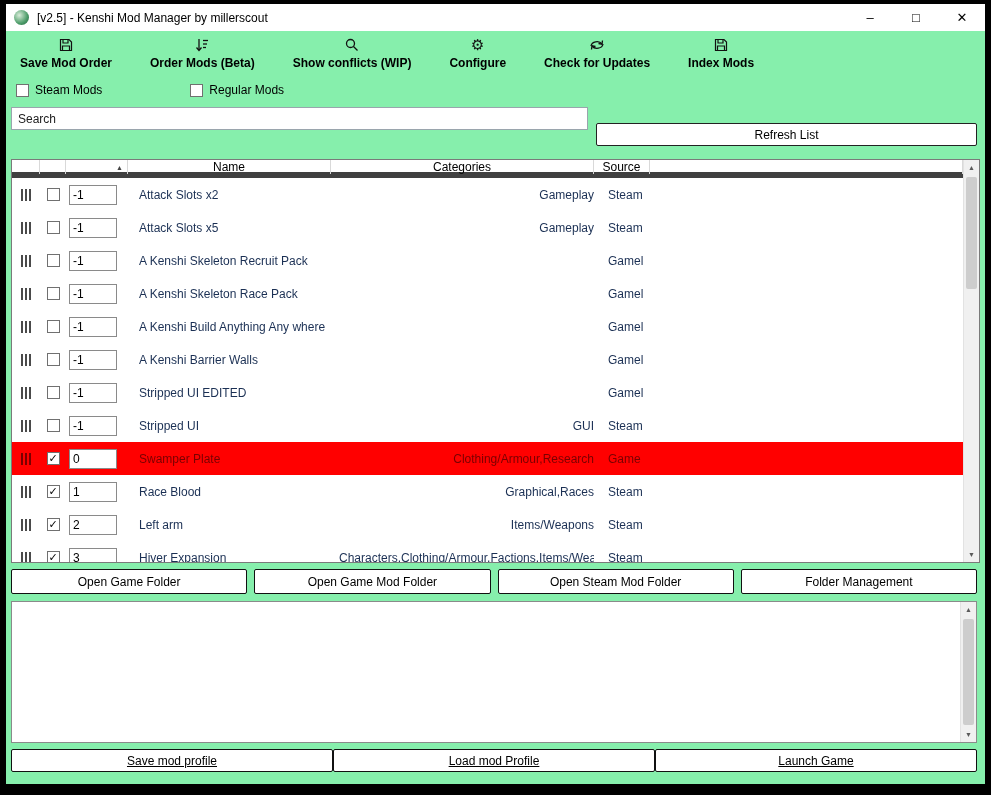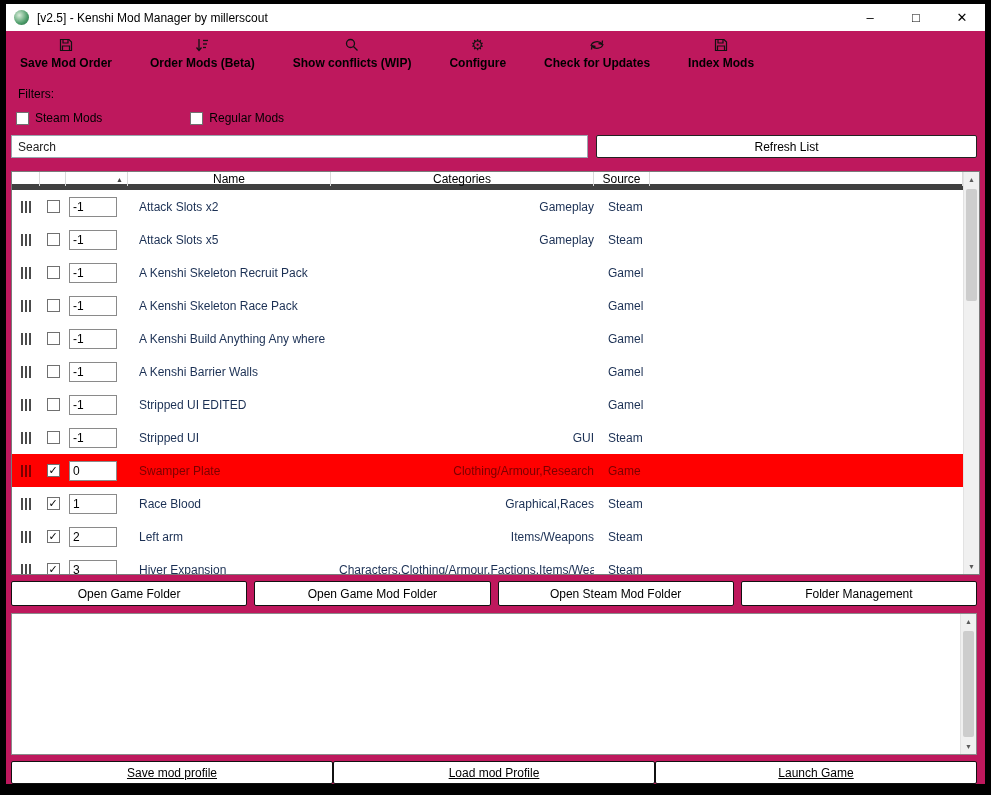--- a/index.html
+++ b/index.html
@@ -6,21 +6,21 @@
   html, body { width: 991px; height: 795px; }
   body {
     background: #000;
     font-family: "Liberation Sans", "DejaVu Sans", sans-serif;
     position: relative;
     overflow: hidden;
   }
   .window {
     position: absolute; left: 6px; top: 4px;
     width: 979px; height: 780px;
-    background: #be185d;
+    background: #86efac;
     display: flex; flex-direction: column;
   }
   
   .titlebar {
     height: 27px; background: #fff;
     display: flex; align-items: center;
     padding-left: 8px; flex: 0 0 auto;
   }
   .title-icon {
     width: 15px; height: 15px; border-radius: 50%;
@@ -60,21 +60,21 @@
     flex: 0 0 577px; height: 23px;
     border: 1px solid #9aa5ad; background: #fff;
     font-size: 12px; padding: 0 6px;
     font-family: "Liberation Sans", sans-serif;
   }
   .search-input::placeholder { color: #222; opacity: 1; }
   .refresh-btn {
     flex: 1; height: 23px;
     background: #fff; border: 1px solid #222; border-radius: 2px;
     font-size: 12px; color: #000;
-    display: flex; align-items: center; justify-content: center; cursor: default;
+    display: flex; align-items: center; justify-content: center; cursor: default; margin-top: 16px;
   }
   
   .table-wrap {
     margin: 13px 5px 0; height: 404px;
     background: #fff; border: 1px solid #7a7a7a;
     position: relative; overflow: hidden; flex: 0 0 auto;
   }
   .table-inner { padding-right: 16px; }
   .thead, .trow {
     display: grid;
@@ -214,21 +214,20 @@
               <path d="M5 2.5 v3.5 h5 v-3.5"></path>
               <path d="M4.5 13.5 v-4.5 h7 v4.5"></path>
             </g>
           </svg>
       </span>
       <span class="tool-label">Index Mods</span>
     </div>
   </div>
 
   <div class="filters">
-    <div class="filters-label">Filters:</div>
     <div class="filter-checks">
       <label class="check-item">
         <span class="checkbox"></span>
         <span>Steam Mods</span>
       </label>
       <label class="check-item">
         <span class="checkbox"></span>
         <span>Regular Mods</span>
       </label>
     </div>

